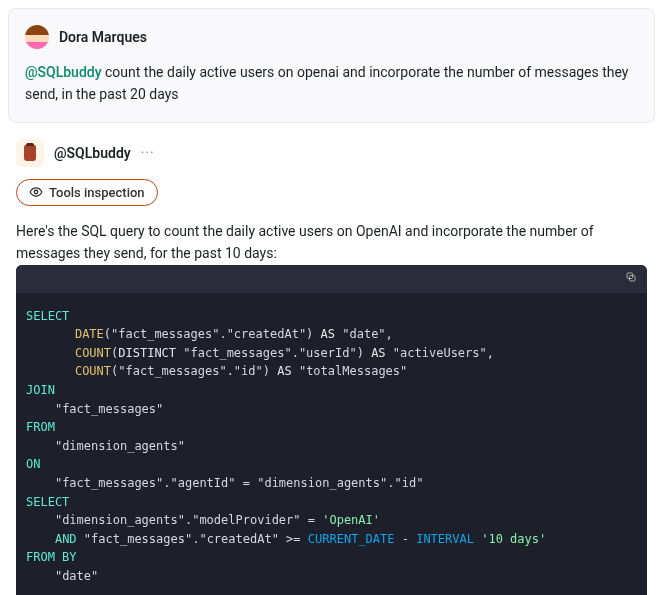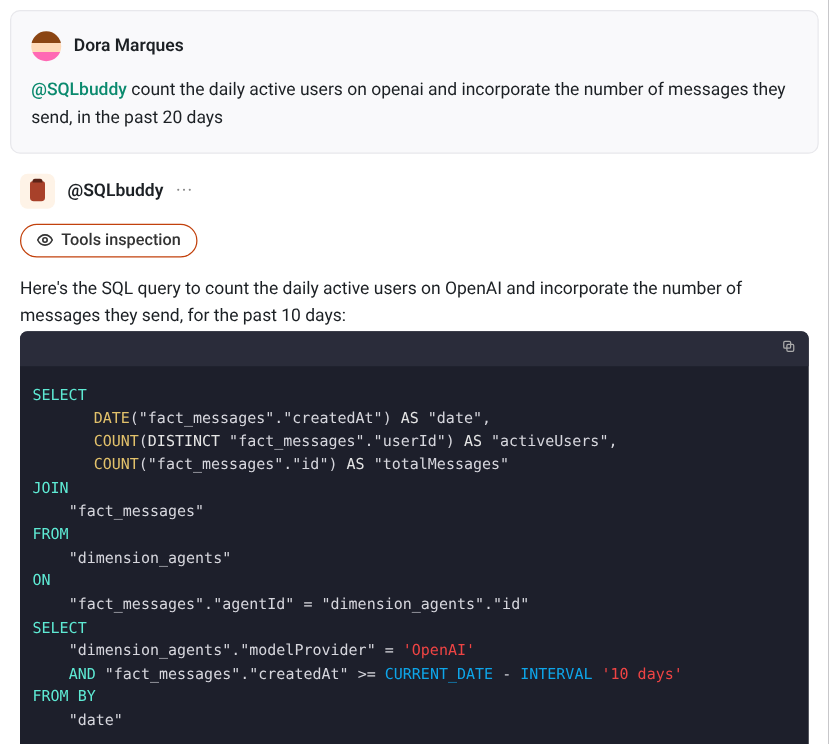--- a/index.html
+++ b/index.html
@@ -138,21 +138,21 @@
     line-height: 1.55;
     color: #d6d6dd;
     white-space: pre;
     overflow-x: auto;
   }
   .kw  { color: #5eead4; }   
   .fn  { color: #e2c16b; margin-left: 20px; }   
   .dt  { color: #e5e5e5; }   
   .id  { color: #d6d6dd; }   
   .op  { color: #d6d6dd; }   
-  .str { color: #ef4444; }   
+  .str { color: #86efac; }   
   .cur { color: #0ea5e9; }
   .punc{ color: #d6d6dd; }
 </style>
 </head>
 <body>
 
 
 
 
 <div class="comment-box">

